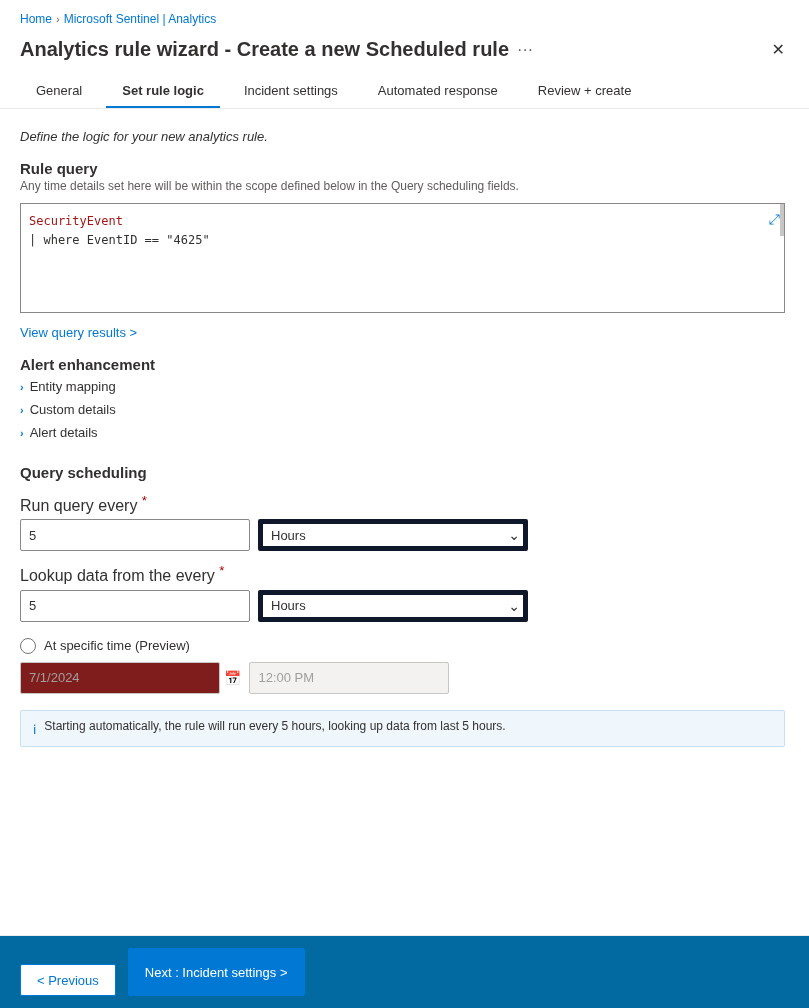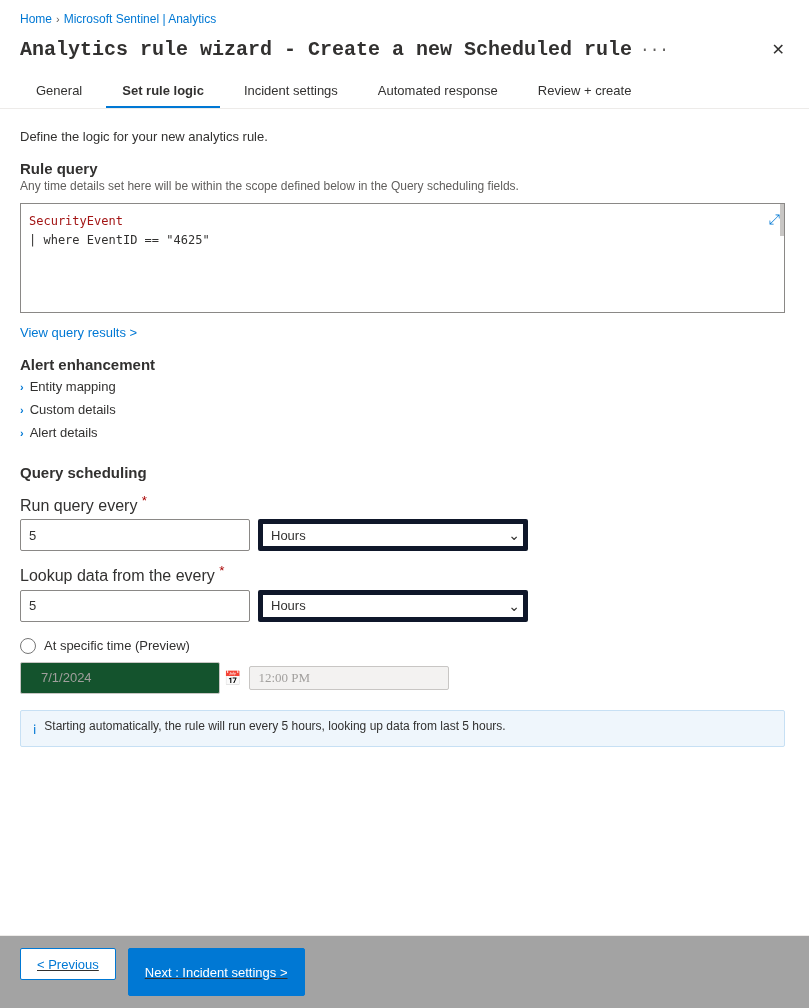--- a/index.html
+++ b/index.html
@@ -37,21 +37,20 @@
     .title-bar {
       display: flex;
       align-items: center;
       justify-content: space-between;
       padding: 4px 20px 12px 20px;
     }
     .title-bar-left {
       display: flex;
       align-items: center;
       gap: 8px;
-      font-family: Liberation Mono, monospace;
     }
     .page-title {
       font-size: 20px;
       font-weight: 600;
       color: #323130;
     }
     .title-more {
       color: #605e5c;
       font-size: 16px;
       cursor: pointer;
@@ -97,20 +96,21 @@
     }
     
     .content-area::-webkit-scrollbar { width: 8px; }
     .content-area::-webkit-scrollbar-track { background: #f3f2f1; }
     .content-area::-webkit-scrollbar-thumb { background: #c8c6c4; }
 
     .define-text {
       font-size: 13px;
       color: #323130;
       margin-bottom: 16px;
+      font-style: italic;
     }
 
     
     .section-heading {
       font-size: 15px;
       font-weight: 600;
       color: #323130;
       margin-bottom: 2px;
     }
     .section-subtext {
@@ -285,45 +285,44 @@
       display: flex;
       gap: 8px;
       margin-top: 8px;
       align-items: center;
     }
     .date-input {
       width: 200px;
       height: 32px;
       border: 1px solid #c8c6c4;
       border-radius: 2px;
-      padding: 0 20px;
+      padding: 0 8px;
       font-size: 13px;
       color: #a19f9d;
-      background: #14532d;
+      background: #7f1d1d;
       outline: none;
     }
     .calendar-icon-btn {
       background: none;
       border: none;
       cursor: pointer;
       color: #605e5c;
       font-size: 14px;
       margin-left: -4px;
     }
     .time-input {
       width: 200px;
-      height: 24px;
+      height: 32px;
       border: 1px solid #c8c6c4;
       border-radius: 2px;
       padding: 0 8px;
       font-size: 13px;
       color: #a19f9d;
       background: #f3f2f1;
       outline: none;
-      font-family: Liberation Serif, serif;
     }
 
     
     .info-box {
       display: flex;
       align-items: flex-start;
       gap: 8px;
       background: #eff6fc;
       border: 1px solid #c7e0f4;
       border-radius: 2px;
@@ -335,26 +334,25 @@
     .info-box-icon {
       color: #0078d4;
       font-size: 13px;
       flex-shrink: 0;
       margin-top: 1px;
     }
 
     
     .footer {
       display: flex;
-      align-items: flex-start;
+      align-items: flex-end;
       padding: 12px 20px;
       border-top: 1px solid #edebe9;
       gap: 12px;
-      background: #a3a3a3;
-      text-decoration: underline;
+      background: #0369a1;
     }
     .btn-secondary {
       height: 32px;
       padding: 0 16px;
       background: #fff;
       color: #0078d4;
       border: 1px solid #0078d4;
       border-radius: 2px;
       font-size: 13px;
       cursor: pointer;

